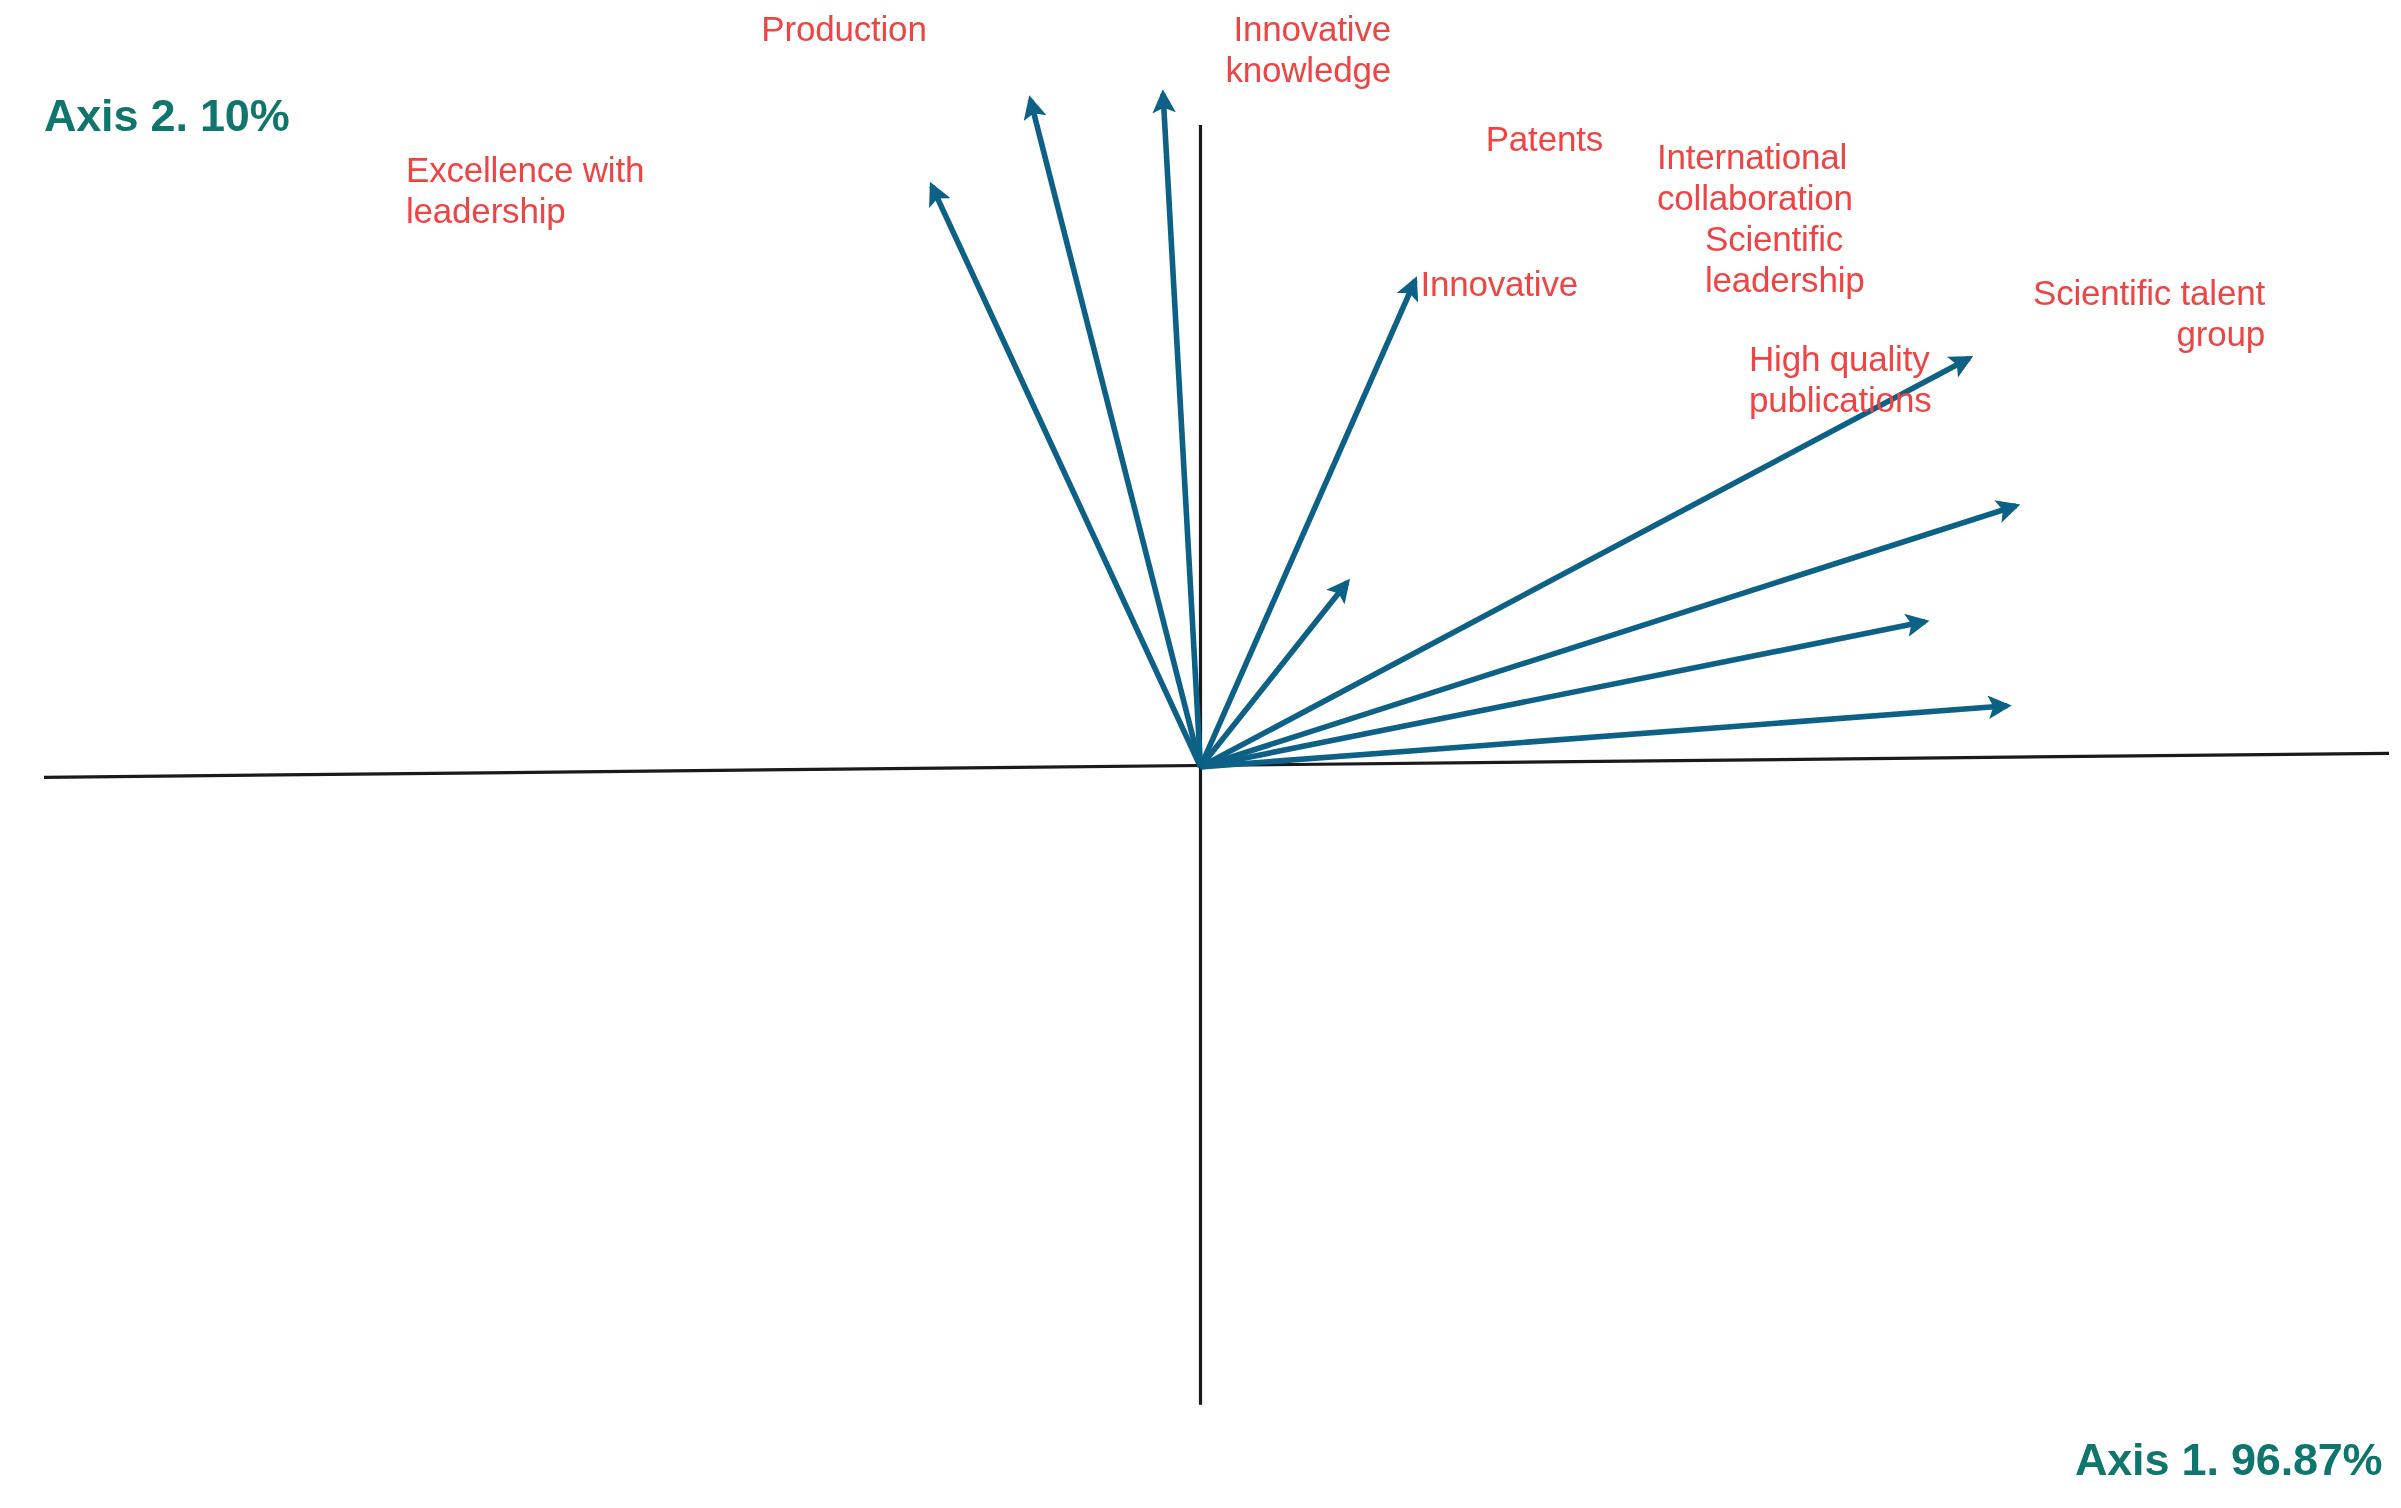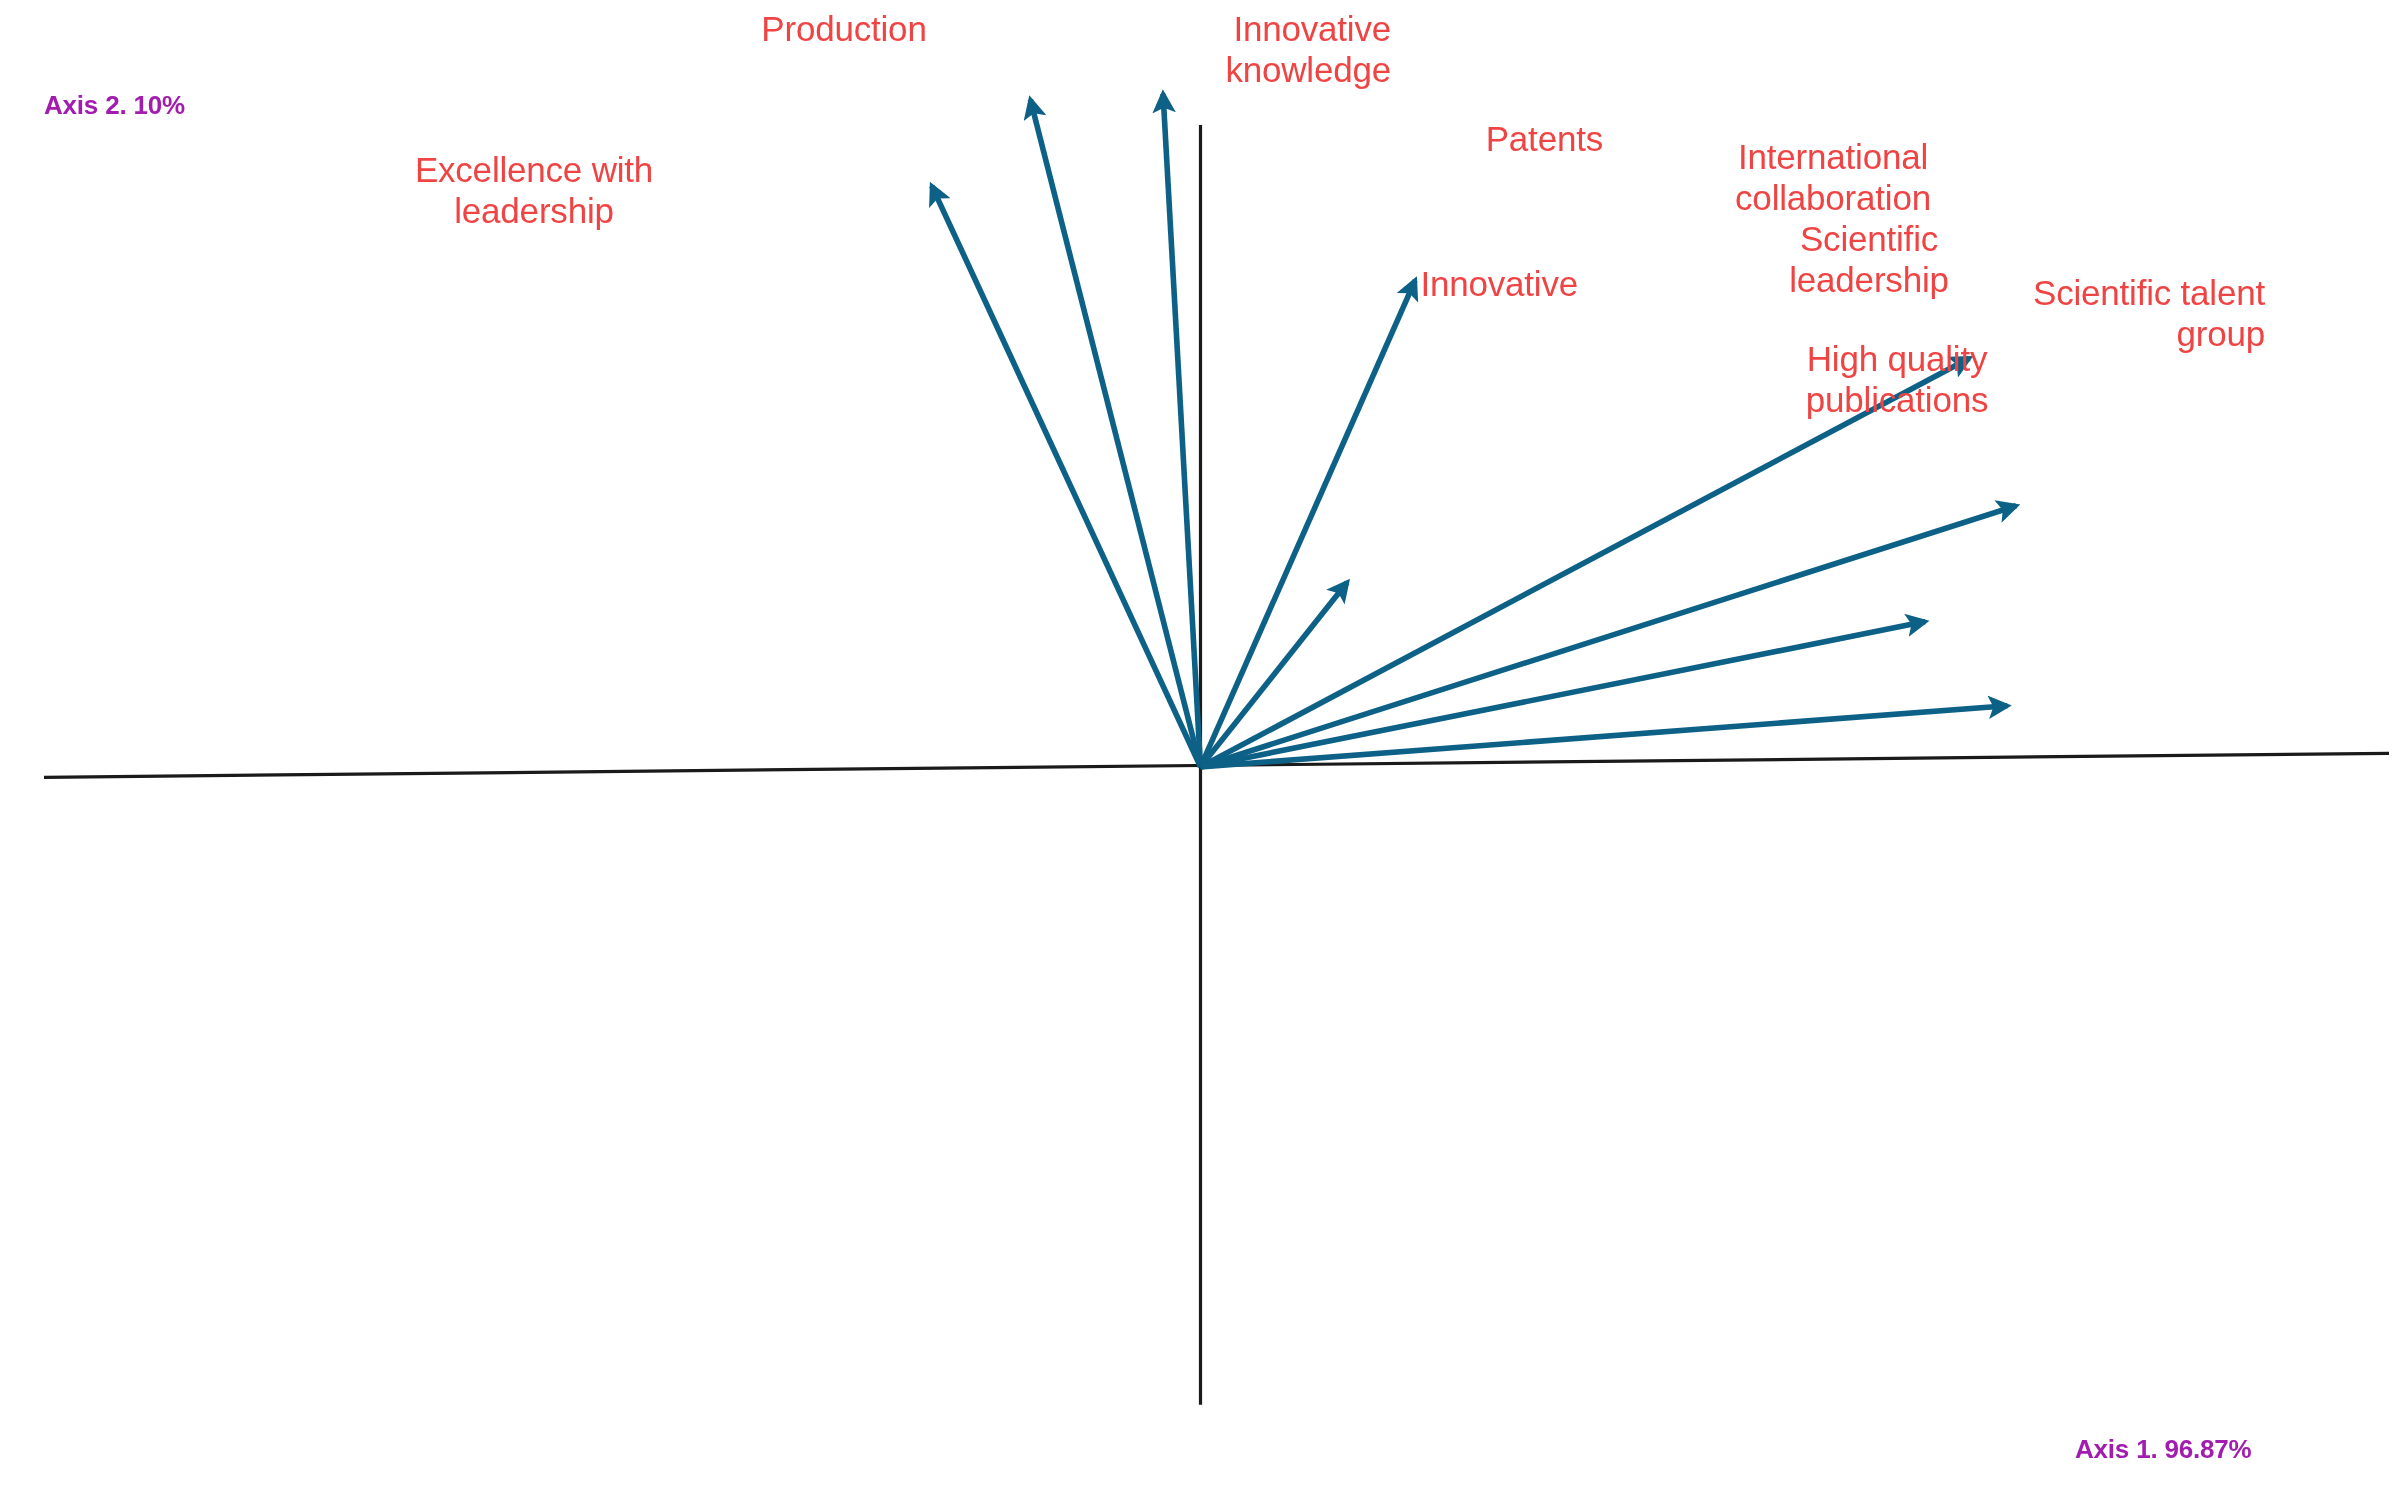--- a/index.html
+++ b/index.html
@@ -26,34 +26,34 @@
   .vec-label {
     position: absolute;
     font-family: "Liberation Sans", sans-serif;
     font-size: 35px;
     line-height: 1.18;
     color: #ef4444;
     white-space: pre-line;
     letter-spacing: -0.2px;
   }
   .vec-label.align-right {
-    text-align: center;
+    text-align: left;
   }
   .vec-label.align-left {
     text-align: right;
   }
   .vec-label.align-center {
     text-align: center;
   }
   .axis-title {
     position: absolute;
     font-family: "Liberation Sans", sans-serif;
-    font-size: 26px;
+    font-size: 45px;
     font-weight: bold;
-    color: #a21caf;
+    color: #0f766e;
     white-space: nowrap;
     letter-spacing: -0.2px;
   }
 </style>
 </head>
 <body>
 
 <div id="stage">
 
   <svg id="plot-svg" viewBox="0 0 3000 1885" xmlns="http://www.w3.org/2000/svg">

